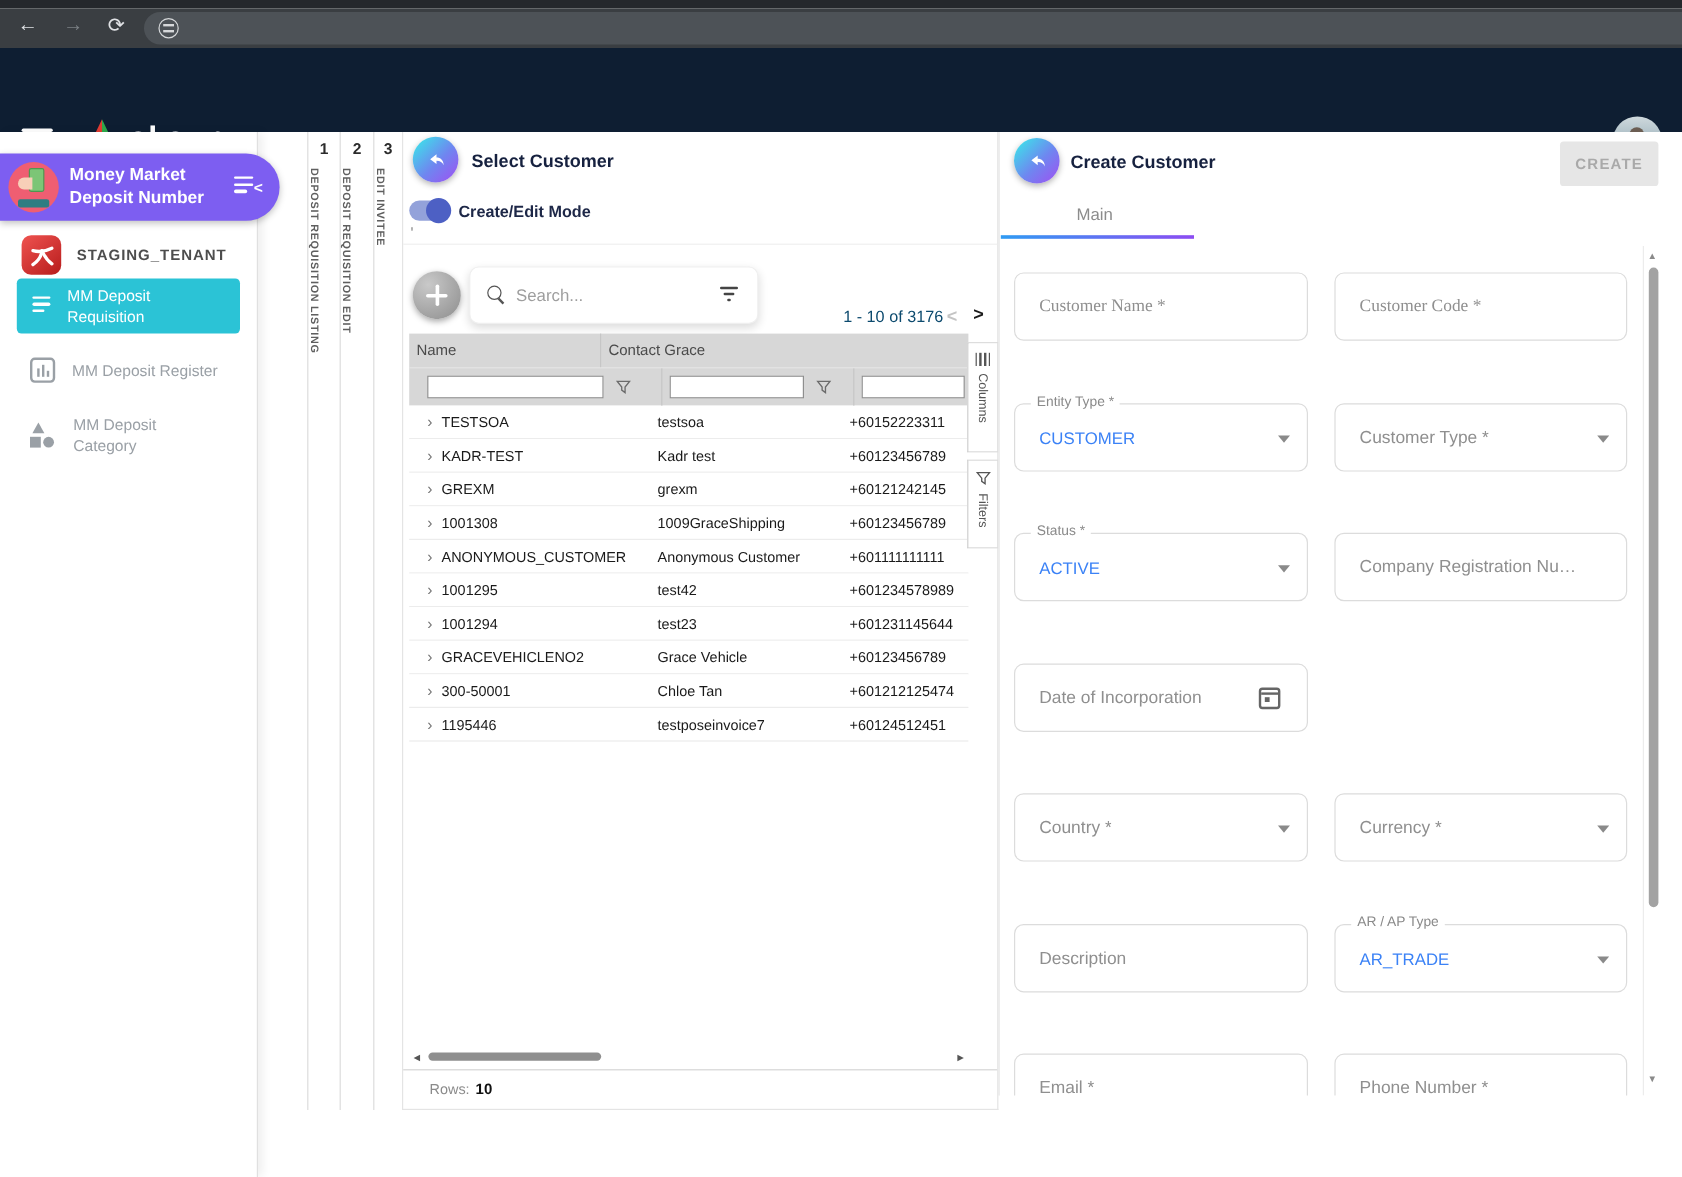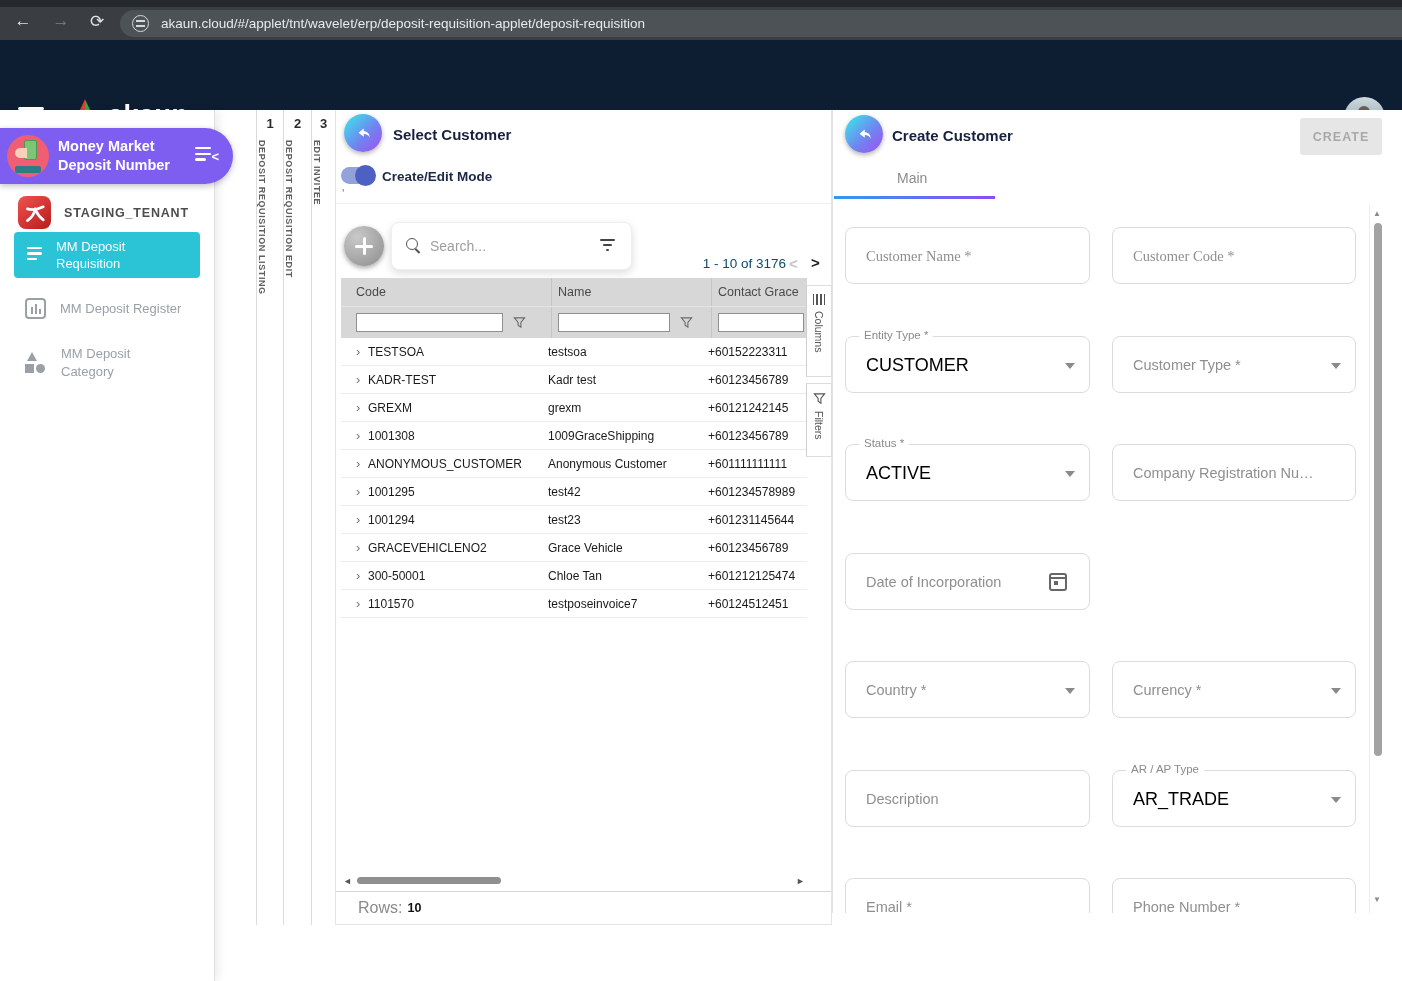--- a/index.html
+++ b/index.html
@@ -113,21 +113,21 @@
   .funnel { margin-left:10px; flex:0 0 auto; display:block; }
   .trow { display:flex; height:28px; align-items:center; border-bottom:1px solid #ececec; font-size:12px; color:#1a1a1a; background:#fff; cursor:pointer; }
   .trow .chev { width:27px; padding-left:15px; color:#757575; font-size:13px; }
   .trow .code { width:174px; padding-left:0; } .trow .name { width:160px; padding-left:6px; } .trow .contact { flex:1; padding-left:6px; }
 
   .hscroll { position:absolute; left:5px; top:763px; width:466px; height:16px; }
   .hscroll .arrow { position:absolute; top:3px; font-size:9px; color:#555; }
   .hscroll .a-left { left:2px; } .hscroll .a-right { right:2px; }
   .hscroll .thumb { position:absolute; left:16px; top:4px; width:144px; height:7px; border-radius:4px; background:#8f8f8f; cursor:grab; }
   .rows-bar { position:absolute; left:0; top:781px; width:100%; height:33px; border-top:1px solid #d5d5d5; display:flex; align-items:center; }
-  .rows-bar .rl { margin-left:22px; color:#8a8a8a; font-size:16px; }
+  .rows-bar .rl { margin-left:22px; color:#8a8a8a; font-size:12px; }
   .rows-bar .rv { margin-left:5px; color:#111; font-size:12.5px; font-weight:700; }
 
   .strip-btn { position:absolute; left:470px; width:26px; background:#fff; border:1px solid #ddd; border-left:1px solid #cfcfcf;
                display:flex; flex-direction:column; align-items:center; cursor:pointer; }
   .strip-columns { top:175px; height:92px; } .strip-filters { top:273px; height:74px; }
   .strip-btn .vtext { writing-mode:vertical-rl; font-size:10.5px; color:#555; margin-top:6px; }
   .colbars { display:flex; gap:2px; margin-top:8px; }
   .colbars i { width:1.6px; height:11px; background:#555; display:block; }
 
   
@@ -144,40 +144,39 @@
   .vscroll .up, .vscroll .down { position:absolute; left:3px; font-size:8px; color:#8a8a8a; }
   .vscroll .up { top:4px; } .vscroll .down { top:690px; }
   .vscroll .thumb { position:absolute; left:4px; top:18px; width:8px; height:533px; border-radius:4px; background:#a3a3a3; cursor:grab; }
 
   .field { position:absolute; height:57px; border:1.5px solid #dcdcdc; border-radius:8px; background:#fff; cursor:text; }
   .col-l { left:12px; width:245px; } .col-r { left:279px; width:244px; }
   .r1 { top:117px;font-family:Liberation Serif, serif; } .r2 { top:226px; } .r3 { top:334px; } .r4 { top:443px; } .r5 { top:551px; } .r6 { top:660px; } .r7 { top:768px; }
   .field .ph { position:absolute; left:20px; top:50%; transform:translateY(-50%); color:#8f8f8f; font-size:14.5px;
                white-space:nowrap; overflow:hidden; text-overflow:ellipsis; max-width:185px; }
   .field .flabel { position:absolute; left:13px; top:-8px; background:#fff; padding:0 5px; font-size:11.5px; color:#8a8a8a; }
-  .field .fvalue { position:absolute; left:20px; top:50%; transform:translateY(-50%); color:#000000; font-size:18px; }
+  .field .fvalue { position:absolute; left:20px; top:50%; transform:translateY(-50%); color:#3b82f6; font-size:14px; }
   .dd-arrow { position:absolute; right:14px; top:50%; margin-top:-2px; width:0; height:0;
               border-left:5.5px solid transparent; border-right:5.5px solid transparent; border-top:6px solid #8a8a8a; }
   .cal-ico { position:absolute; right:22px; top:50%; margin-top:-9px; width:18px; height:18px; border:2px solid #666; border-radius:3px; }
   .cal-ico::before { content:""; position:absolute; left:0; right:0; top:2px; height:2px; background:#666; }
   .cal-ico::after { content:""; position:absolute; left:2.5px; top:6.5px; width:4px; height:4px; background:#666; }
 </style>
 </head>
 <body>
 
 <div class="screen">
 
   <div class="tab-strip"></div>
   <div class="browser-bar">
     <span class="nav-ico" style="left:10px;">←</span>
     <span class="nav-ico disabled" style="left:48px;">→</span>
     <span class="nav-ico" style="left:84px;">⟳</span>
     <div class="url-pill">
       <span class="site-ico"></span>
-      <span class="url-text">akaun.cloud/#/applet/tnt/wavelet/erp/deposit-requisition-applet/deposit-requisition</span>
     </div>
   </div>
 
   <div class="app-header">
     <div class="hamburger">
         <i></i>
         <i></i>
         <i></i>
       </div>
     <div class="logo">
@@ -287,21 +286,20 @@
           <i></i>
           <i></i>
         </div>
     </div>
     <div class="pagination">1 - 10 of 3176</div>
     <span class="page-prev">&lt;</span>
     <span class="page-next">&gt;</span>
 
     <div class="grid">
       <div class="ghead">
-        <div class="hc hc1">Code</div>
         <div class="hc hc2">Name</div>
         <div class="hc hc3">Contact Grace</div>
       </div>
       <div class="gfilter">
         <div class="fc f1">
           <input type="text" style="">
           <svg class="funnel" width="13" height="13" viewBox="0 0 14 14">
               <path d="M1.5 2 h11 L8.5 7 v5 l-3 -2.2 V7 Z" fill="none" stroke="#6b6b6b" stroke-width="1.2"></path>
             </svg>
         </div>
@@ -365,21 +363,21 @@
         <span class="contact">+60123456789</span>
       </div>
       <div class="trow">
         <span class="chev">›</span>
         <span class="code">300-50001</span>
         <span class="name">Chloe Tan</span>
         <span class="contact">+601212125474</span>
       </div>
       <div class="trow">
         <span class="chev">›</span>
-        <span class="code">1101570</span>
+        <span class="code">1195446</span>
         <span class="name">testposeinvoice7</span>
         <span class="contact">+60124512451</span>
       </div>
     </div>
 
     <div class="hscroll">
       <span class="arrow a-left">◄</span>
       <span class="thumb"></span>
       <span class="arrow a-right">►</span>
     </div>

